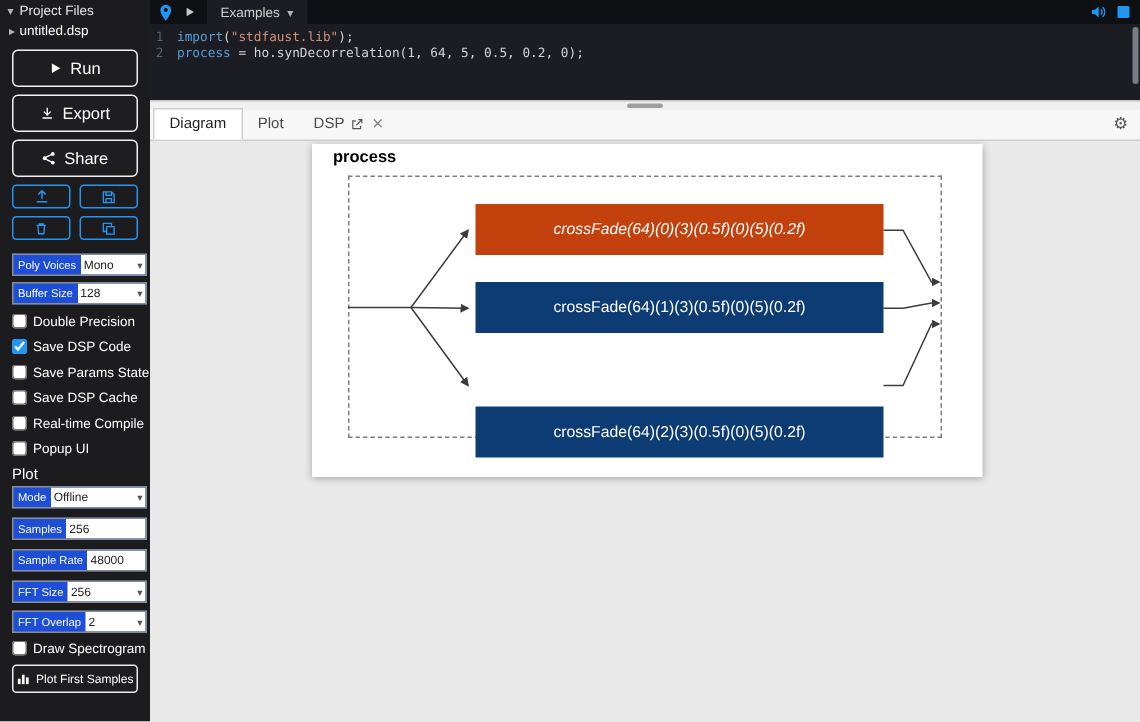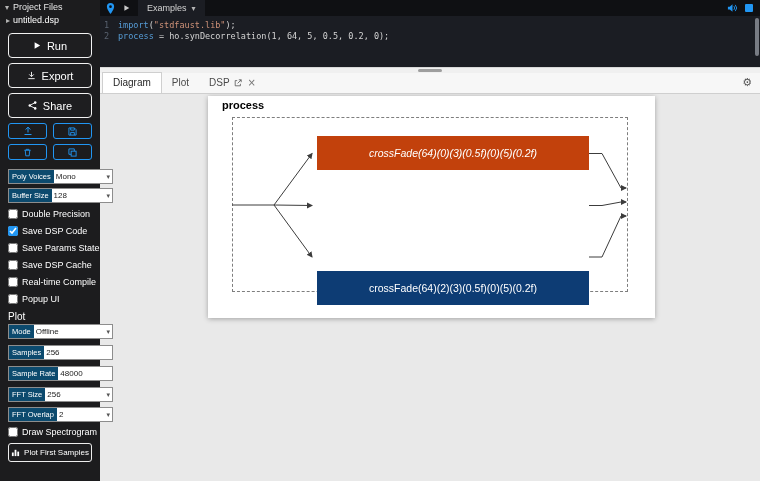--- a/index.html
+++ b/index.html
@@ -12,21 +12,21 @@
   .file-row { position:absolute; left:6px; top:15px; display:flex; align-items:center; gap:3px; font-size:9px; color:#fff; }
   .caret-glyph { font-family:"DejaVu Sans",sans-serif; font-size:8px; color:#b5b5b5; }
 
   .big-btn { position:absolute; left:8px; width:84px; height:25px; background:#1e1e20; border:1px solid #f2f2f2; border-radius:4px; color:#fff; font-size:11px; font-family:"Liberation Sans",sans-serif; display:flex; align-items:center; justify-content:center; gap:6px; cursor:pointer; }
   #run-btn { top:33px; } #export-btn { top:63px; } #share-btn { top:93px; }
 
   .mini-btn { position:absolute; width:39px; height:16px; background:transparent; border:1px solid #2196f3; border-radius:3px; color:#2196f3; display:flex; align-items:center; justify-content:center; cursor:pointer; }
   #upload-btn { left:8px; top:123px; } #save-btn { left:53px; top:123px; }
   #trash-btn { left:8px; top:144px; } #copy-btn { left:53px; top:144px; }
 
-  .ctl { position:absolute; left:8px; width:105px; height:15px; border:1px solid #8d8d8d; display:flex; align-items:stretch; overflow:hidden; background:#0c4a6e; }
+  .ctl { position:absolute; left:8px; width:90px; height:15px; border:1px solid #8d8d8d; display:flex; align-items:stretch; overflow:hidden; background:#1d4ed8; }
   .ctl .lbl { font-size:7.5px; color:#fff; padding:0 3px; display:flex; align-items:center; white-space:nowrap; }
   .ctl .val { flex:1; background:#fff; color:#222; font-size:8px; display:flex; align-items:center; justify-content:space-between; padding:0 2px; min-width:0; white-space:nowrap; overflow:hidden; cursor:pointer; }
   .ctl .val .sel-caret { font-family:"DejaVu Sans",sans-serif; font-size:7px; color:#555; }
   #poly-ctl { top:169px; } #buffer-ctl { top:188px; }
   #mode-ctl { top:324px; } #samples-ctl { top:345px; } #srate-ctl { top:366px; } #fft-ctl { top:387px; } #overlap-ctl { top:407px; }
 
   .chk-row { position:absolute; left:8px; display:flex; align-items:center; gap:4px; font-size:9px; color:#fff; white-space:nowrap; }
   .chk-row input { width:10px; height:10px; accent-color:#2196f3; margin:0; flex:none; }
   #chk0 { top:209px; } #chk1 { top:226px; } #chk2 { top:243px; } #chk3 { top:260px; } #chk4 { top:277px; } #chk5 { top:294px; }
   #chk-spect { top:427px; }
@@ -294,17 +294,18 @@
           <path d="M66,109 L104,57.5" marker-end="url(#arr)"></path>
           <path d="M66,109 L104,109.5" marker-end="url(#arr)"></path>
           <path d="M66,109 L104,161" marker-end="url(#arr)"></path>
           <path d="M381,57.5 H394 L413,92 H418" marker-end="url(#arr)"></path>
           <path d="M381,109.5 H394 L413,106 H418" marker-end="url(#arr)"></path>
           <path d="M381,161 H394 L413,120 H418" marker-end="url(#arr)"></path>
         </g>
       </svg>
 
       <div class="dblock" id="dblock0" style="background: #c2410c; font-style: italic;">crossFade(64)(0)(3)(0.5f)(0)(5)(0.2f)</div>
+      <div class="dblock" id="dblock1" style="background: rgb(13, 60, 116);">crossFade(64)(1)(3)(0.5f)(0)(5)(0.2f)</div>
       <div class="dblock" id="dblock2" style="background: rgb(13, 60, 116); margin-top: 31px;">crossFade(64)(2)(3)(0.5f)(0)(5)(0.2f)</div>
     </div>
   </div>
 
 </div>
 
 </body></html>

